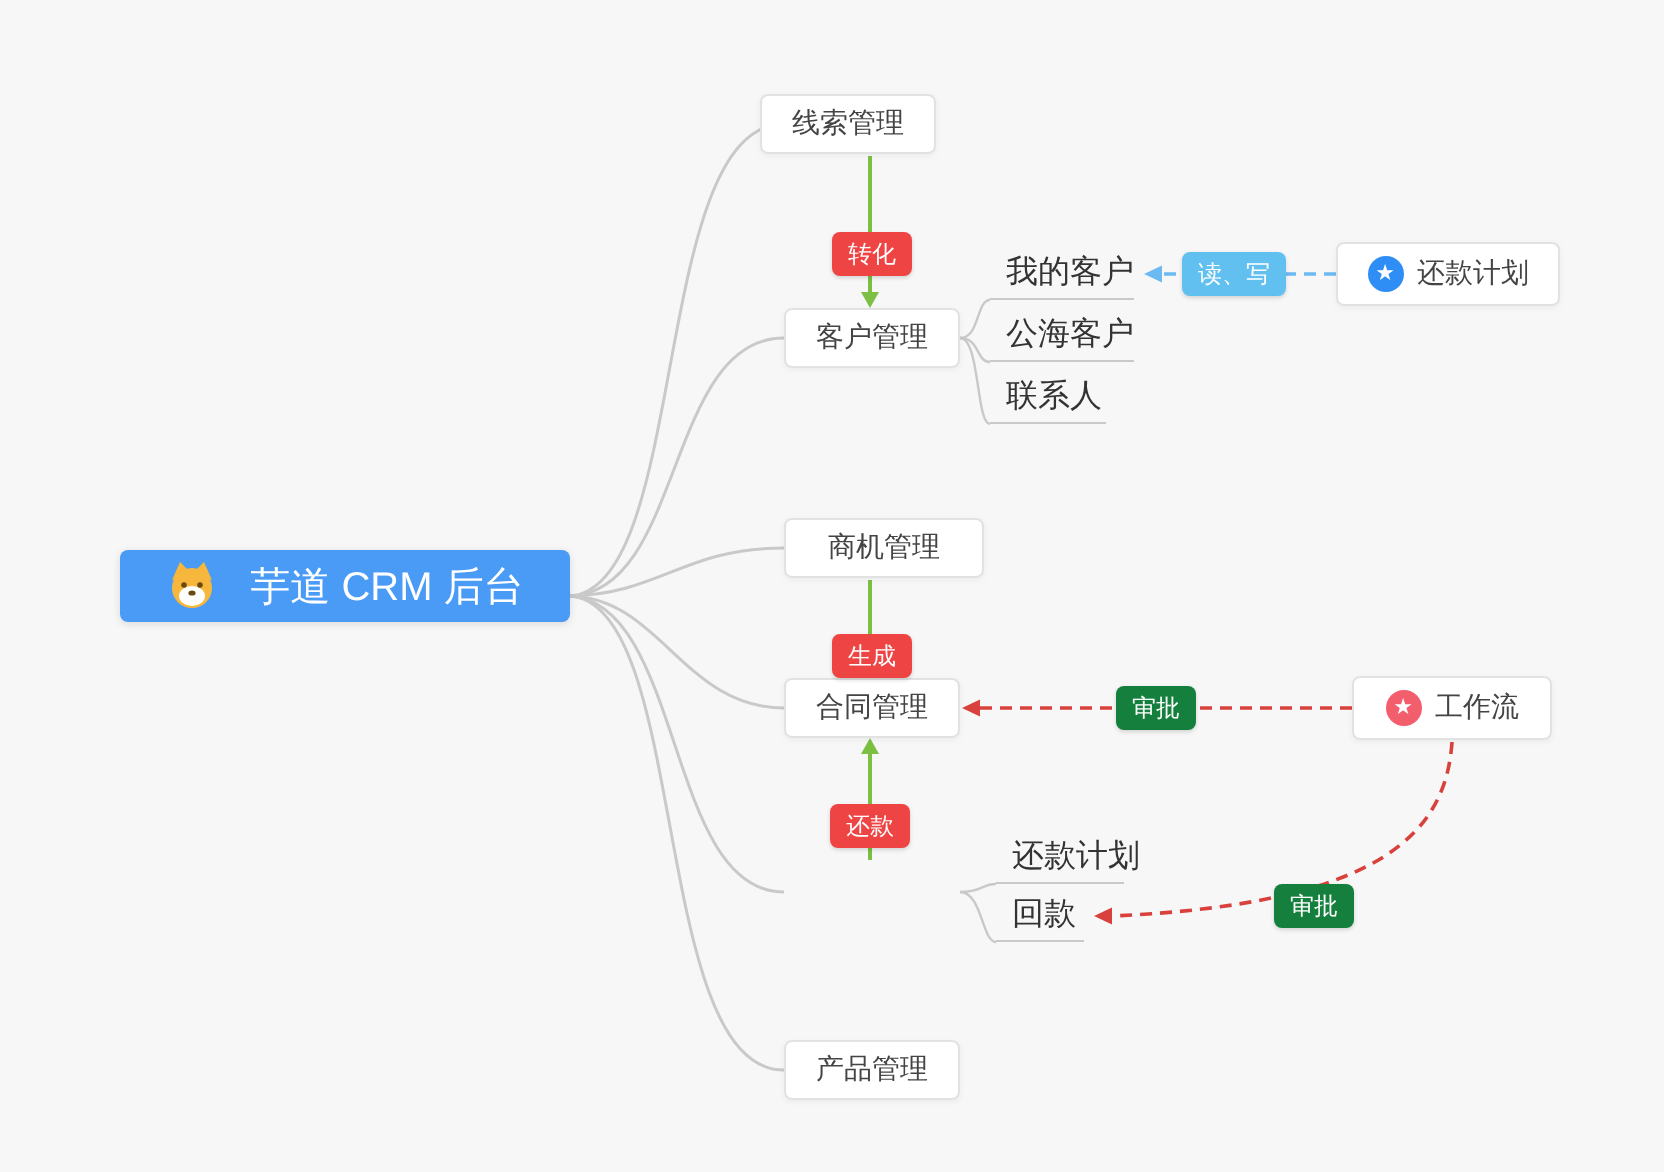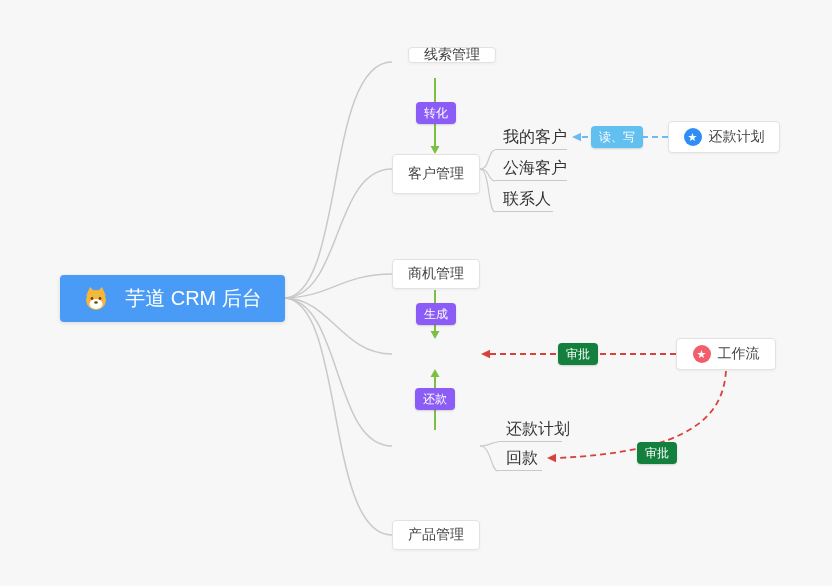--- a/index.html
+++ b/index.html
@@ -23,21 +23,21 @@
     justify-content: center;
     font-size: 14px;
     color: #444;
     box-shadow: 0 1px 3px rgba(0,0,0,0.05);
     white-space: nowrap;
   }
 
   .root-node {
     position: absolute;
     left: 60px; top: 275px;
-    width: 225px; height: 47px;
+    width: 225px; height: 36px;
     background: #4a9bf6;
     border-radius: 4px;
     display: flex;
     align-items: center;
     justify-content: center;
     gap: 16px;
     color: #ffffff;
     font-size: 20px;
     box-shadow: 0 1px 4px rgba(0,0,0,0.12);
     white-space: nowrap;
@@ -57,21 +57,21 @@
     position: absolute;
     transform: translate(-50%, -50%);
     color: #fff;
     font-size: 12px;
     line-height: 12px;
     padding: 5px 8px;
     border-radius: 4px;
     white-space: nowrap;
     box-shadow: 0 1px 2px rgba(0,0,0,0.15);
   }
-  .badge.green { background: #8b5cf6; }
+  .badge.green { background: #ef4444; margin-top: 14px; }
   .badge.blue  { background: #62c0f0; }
   .badge.red   { background: #15803d; }
 
   .circle-icon {
     width: 18px; height: 18px;
     border-radius: 50%;
     color: #fff;
     font-size: 11px;
     line-height: 18px;
     display: inline-flex;
@@ -142,23 +142,24 @@
         <circle cx="13" cy="14" r="10" fill="#f6b73c"></circle>
         <ellipse cx="13" cy="18" rx="6.5" ry="5" fill="#ffffff"></ellipse>
         <circle cx="9" cy="12.5" r="1.4" fill="#6b4a12"></circle>
         <circle cx="17" cy="12.5" r="1.4" fill="#6b4a12"></circle>
         <ellipse cx="13" cy="16.5" rx="1.8" ry="1.3" fill="#6b4a12"></ellipse>
       </svg>
     </span>
     <span>芋道 CRM 后台</span>
   </div>
 
-  <div class="node" style="left:408px;top:47px;width:88px;height:16px">线索管理</div>
-  <div class="node" style="left:392px;top:154px;width:88px;height:40px">客户管理</div>
-  <div class="node" style="left:392px;top:259px;width:88px;height:30px">商机管理</div>
+  <div class="node" style="left:380px;top:47px;width:88px;height:30px">线索管理</div>
+  <div class="node" style="left:392px;top:154px;width:88px;height:30px">客户管理</div>
+  <div class="node" style="left:392px;top:259px;width:100px;height:30px">商机管理</div>
+  <div class="node" style="left:392px;top:339px;width:88px;height:30px">合同管理</div>
   <div class="node" style="left:392px;top:520px;width:88px;height:30px">产品管理</div>
 
   <div class="leaf" style="left:495px;top:128px;width:72px">我的客户</div>
   <div class="leaf" style="left:495px;top:159px;width:72px">公海客户</div>
   <div class="leaf" style="left:495px;top:190px;width:58px">联系人</div>
 
   <div class="leaf" style="left:498px;top:420px;width:64px">还款计划</div>
   <div class="leaf" style="left:498px;top:449px;width:44px">回款</div>
 
   <div class="node" style="left:668px;top:121px;width:112px;height:32px">

